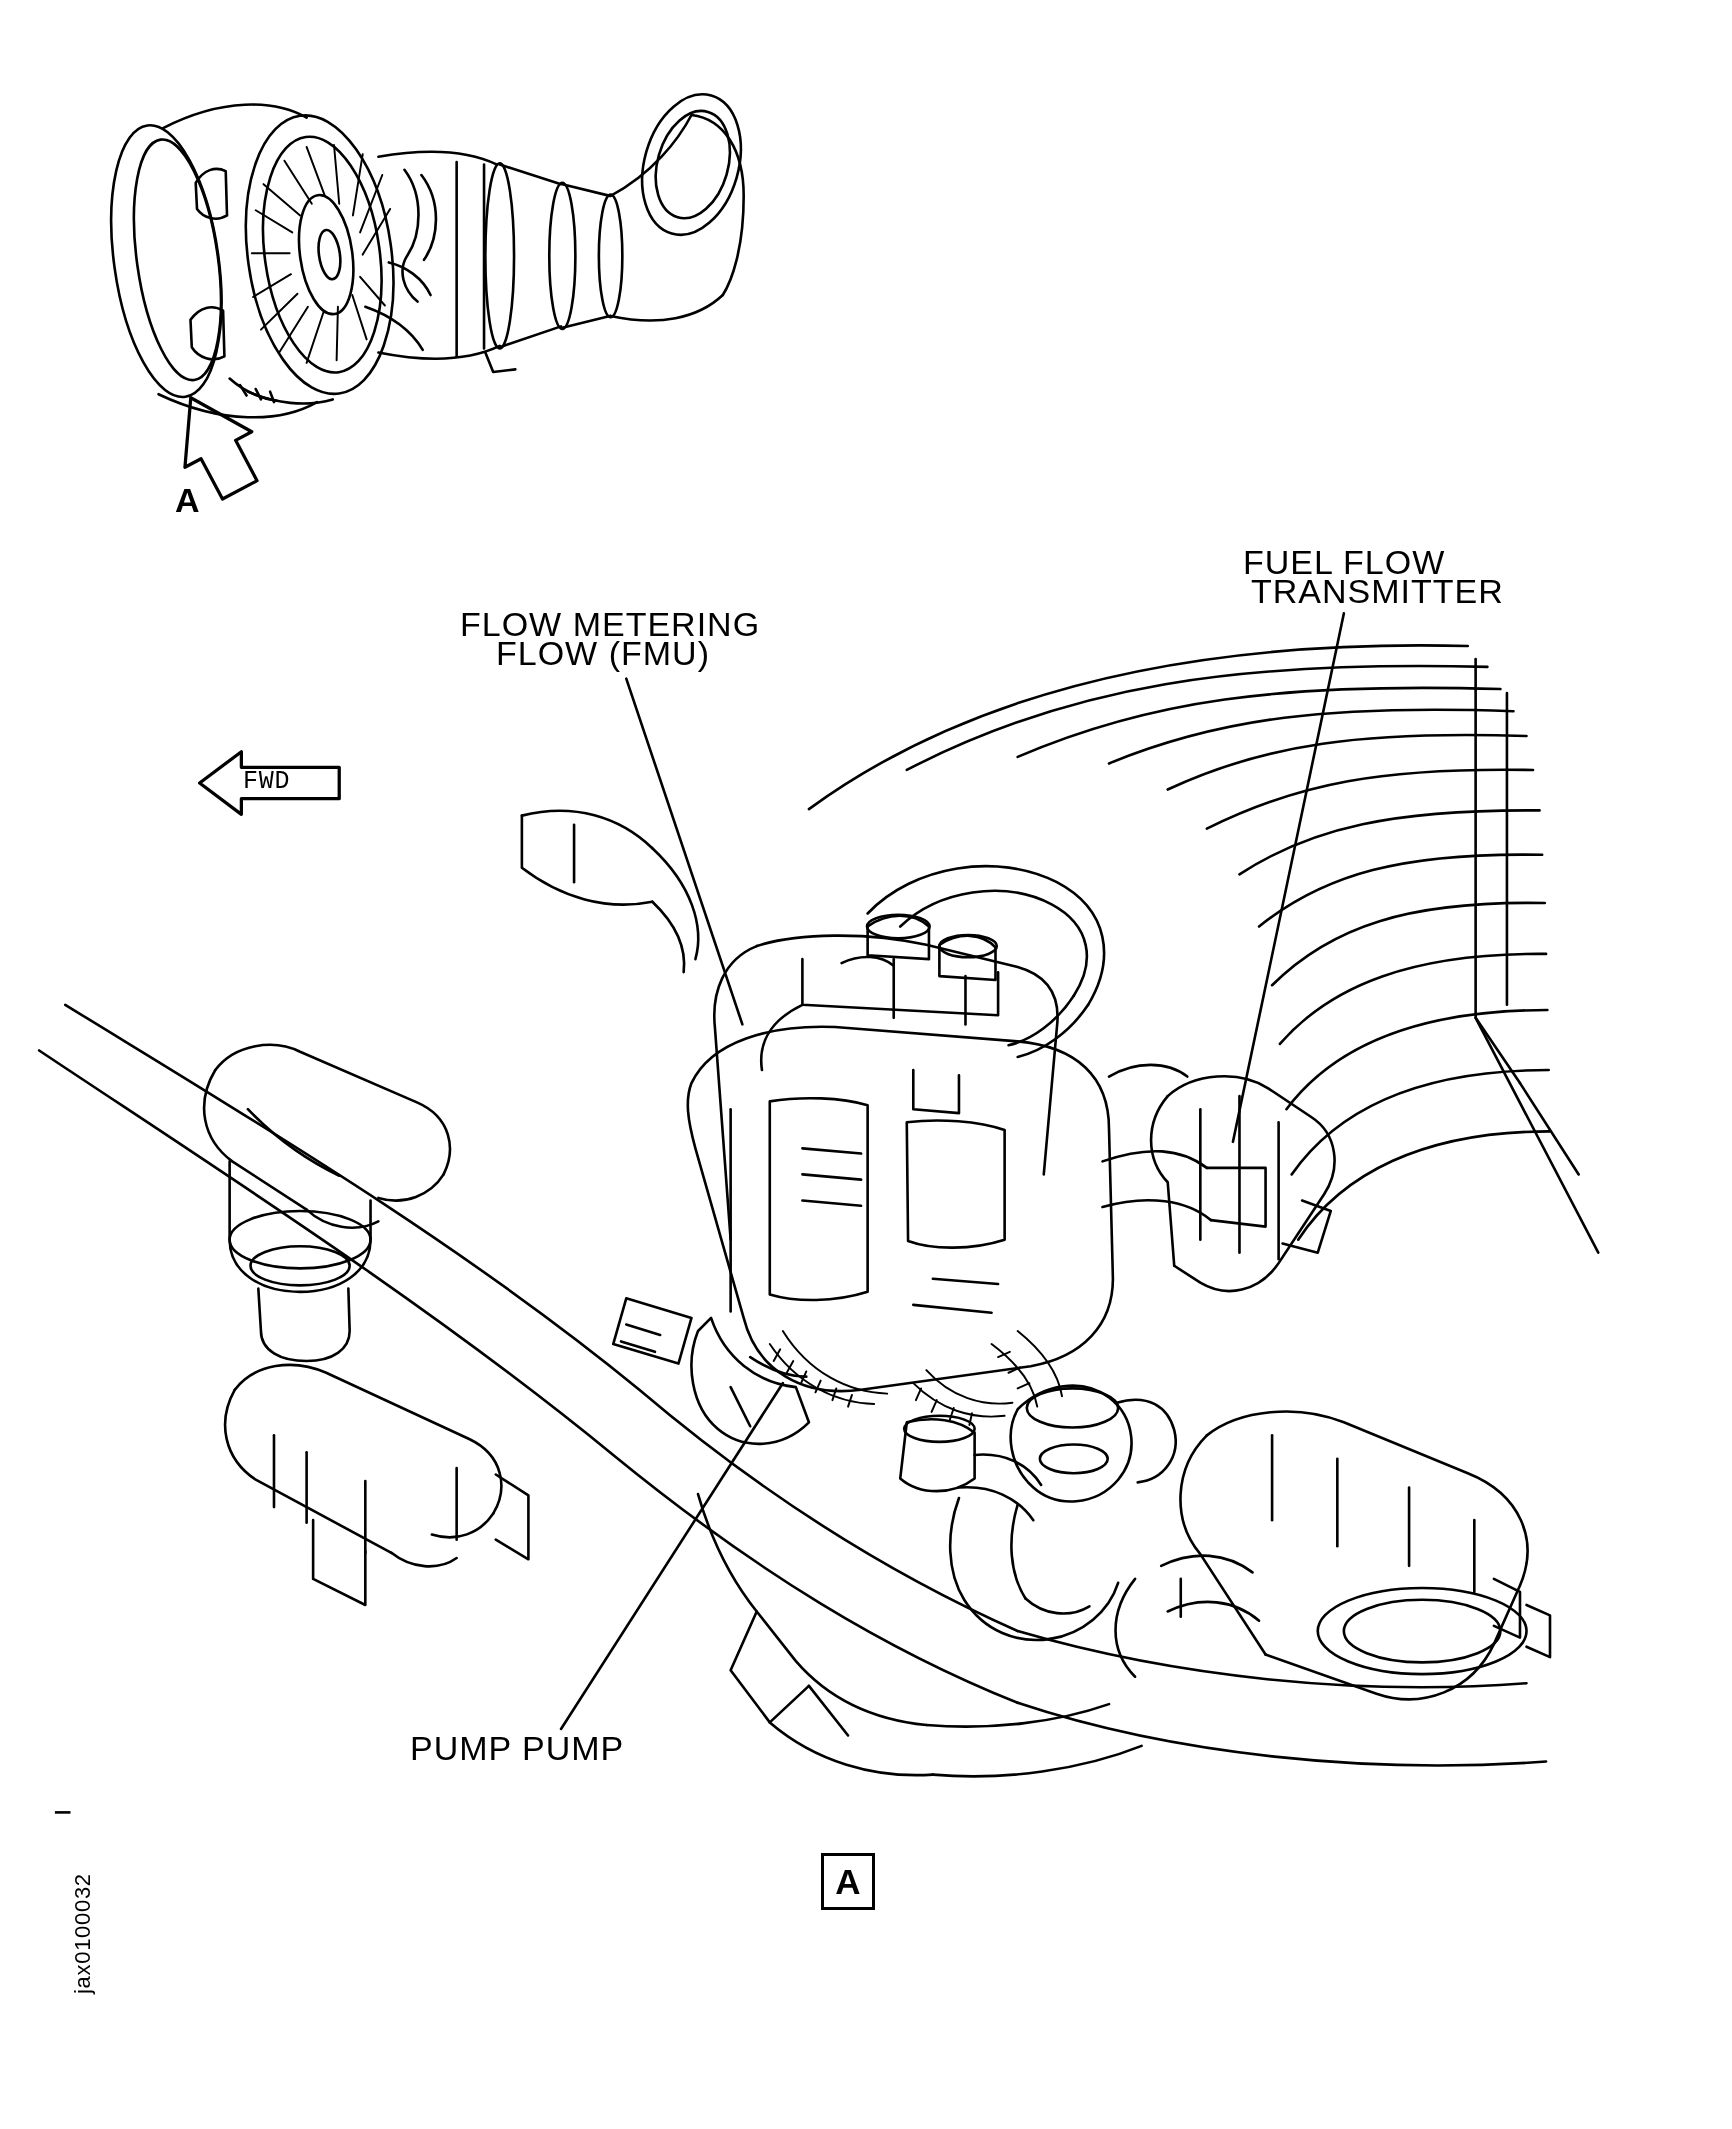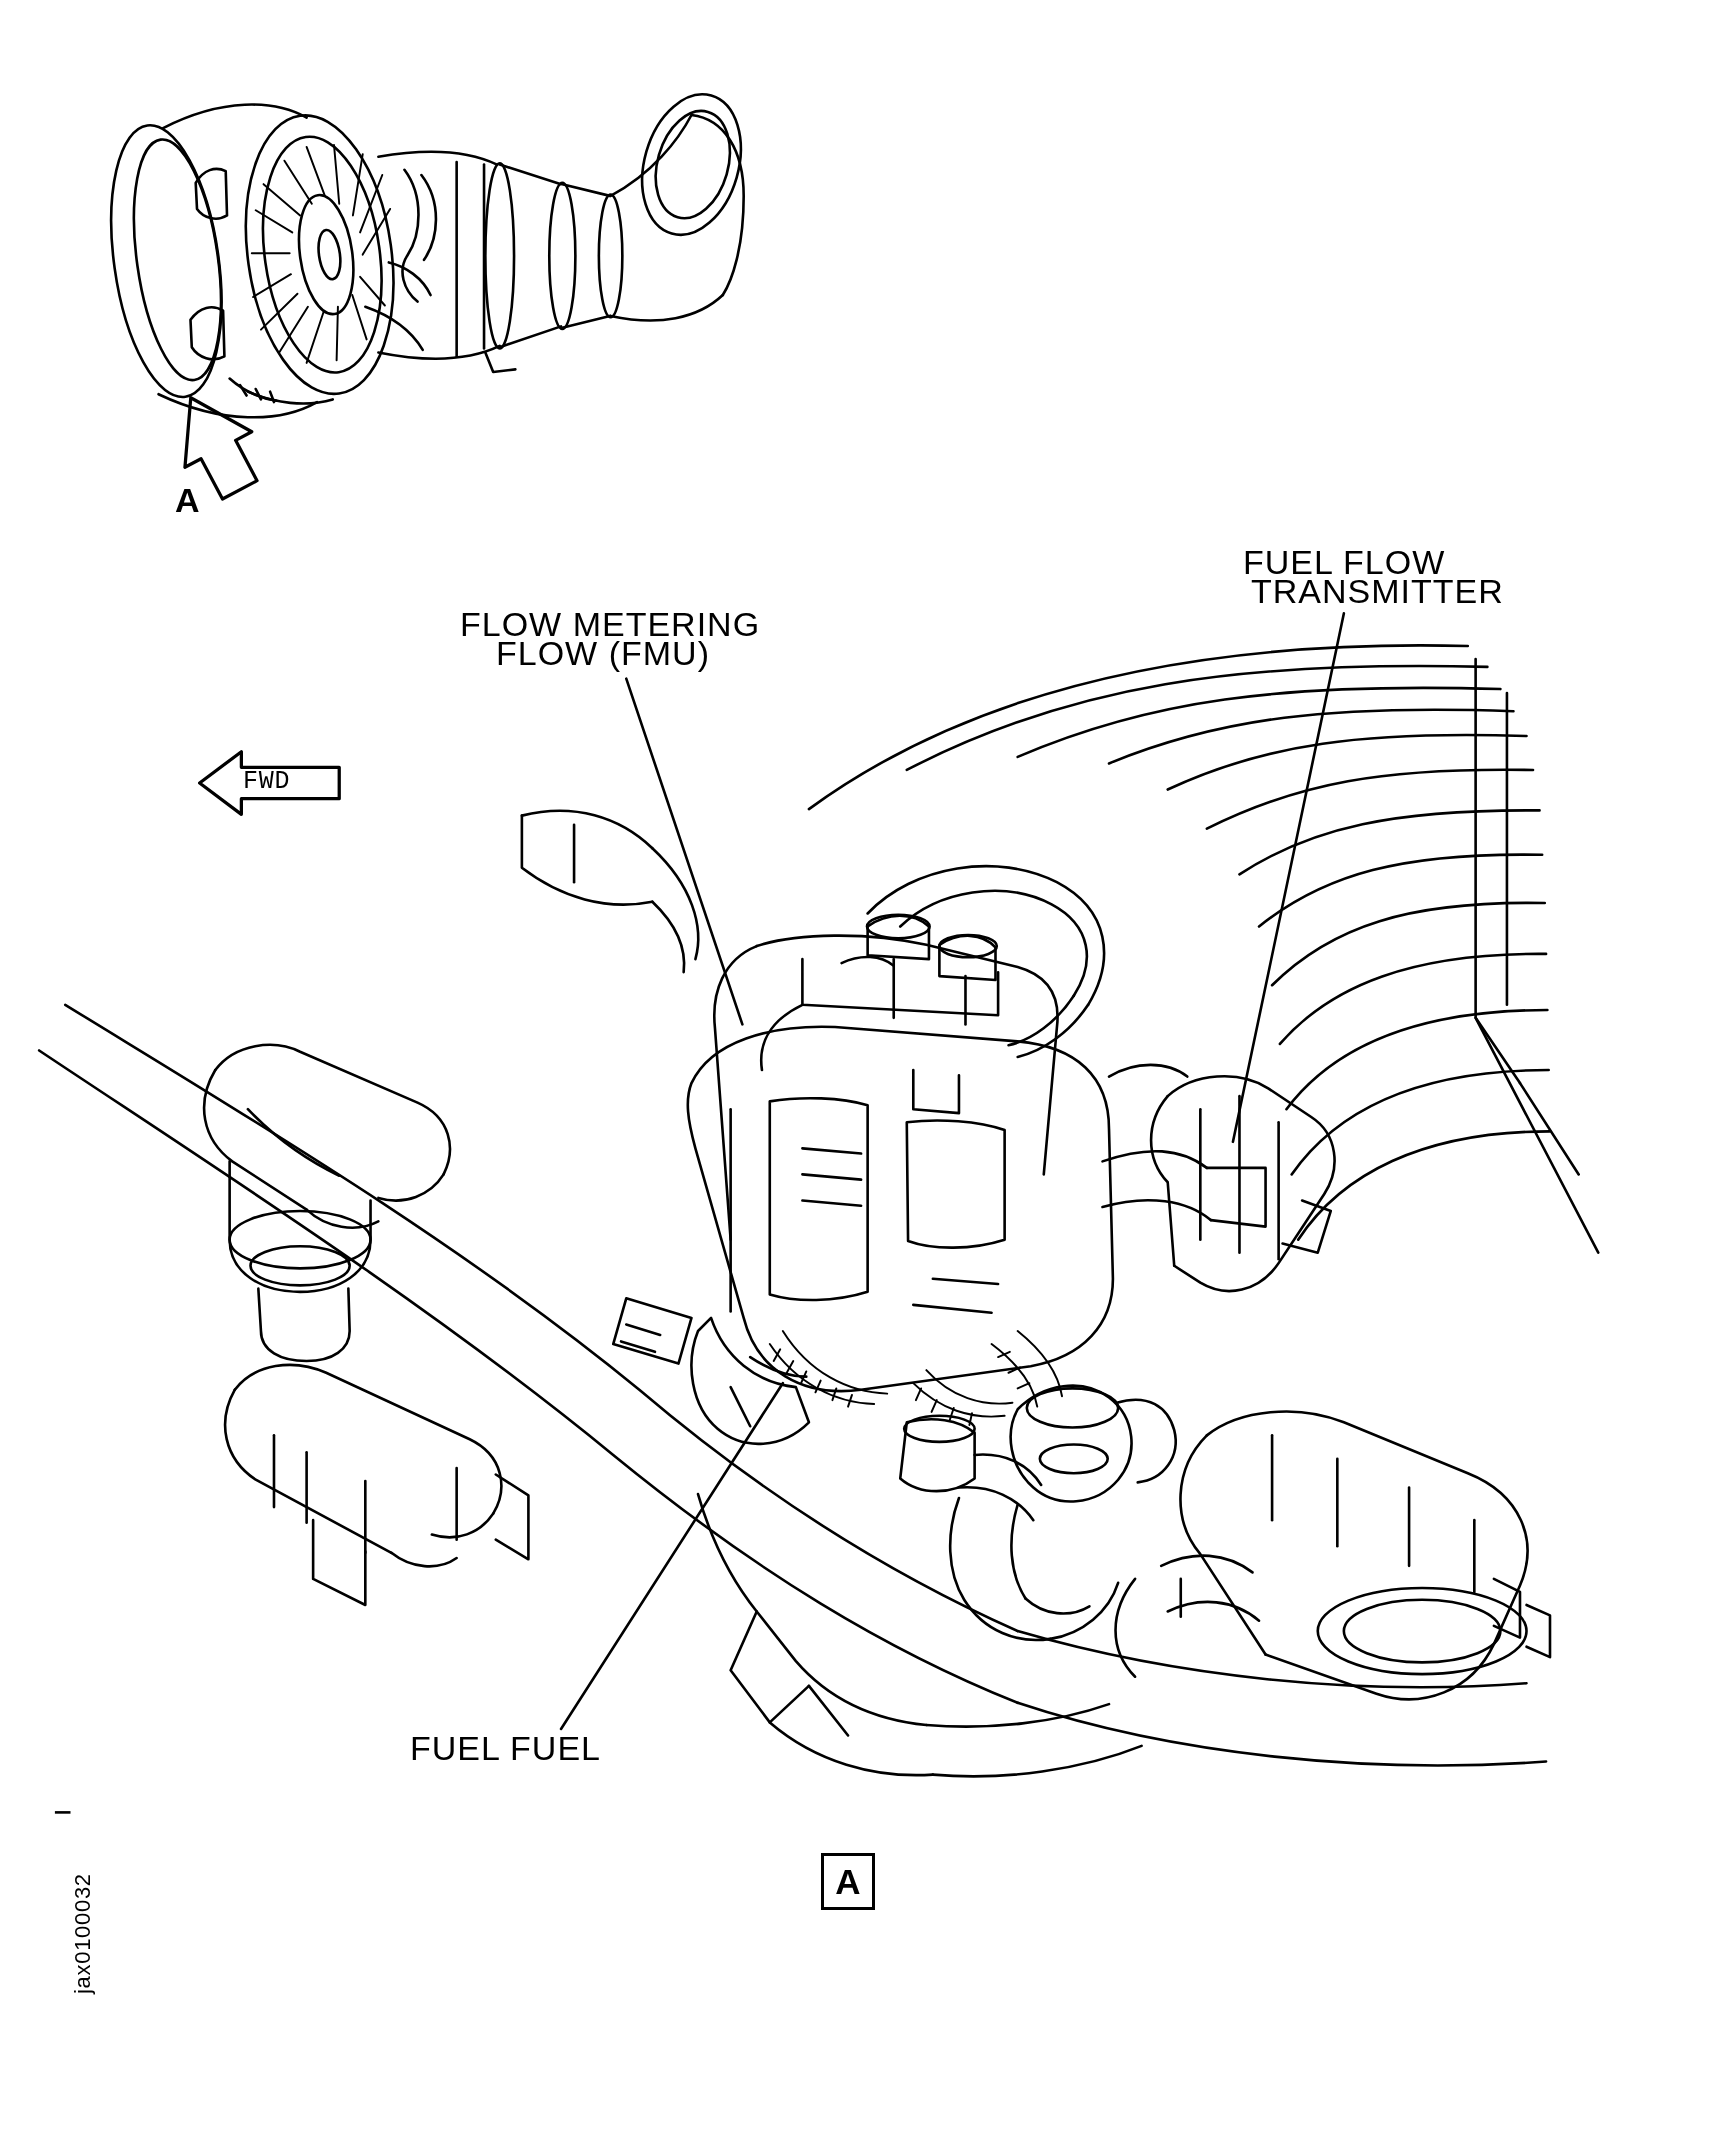--- a/index.html
+++ b/index.html
@@ -335,21 +335,21 @@
   </svg>
 
   <div class="lbl detail-letter" style="left:175px; top:480px;">A</div>
 
   <div class="lbl lbl-cap" style="left:460px; top:604px; text-align:center;">FLOW METERING</div>
   <div class="lbl lbl-cap" style="left:496px; top:633px; text-align:center;">FLOW (FMU)</div>
 
   <div class="lbl lbl-cap" style="left:1243px; top:542px;">FUEL FLOW</div>
   <div class="lbl lbl-cap" style="left:1219px; top:571px;margin-left:32px;">TRANSMITTER</div>
 
-  <div class="lbl lbl-cap" style="left:410px; top:1728px;">FUEL FUEL</div>
+  <div class="lbl lbl-cap" style="left:410px; top:1728px;">PUMP PUMP</div>
 
   <div class="fwd-text" style="left:243px; top:767px;font-family:Liberation Mono, monospace;">FWD</div>
 
   <div class="boxed-letter" style="left:821px; top:1853px;">A</div>
 
   <div class="figno" style="left:70px; top:1994px;">jax0100032</div>
 
   <svg style="position:absolute; left:51px; top:1808px; width:26px; height:196px;" viewBox="0 0 40 300" width="26" height="196">
     <path d="M6 6 L 30 6" stroke="#000" stroke-width="4" fill="none"></path>
     <path d="M8 6 L 8 296" stroke="#000" stroke-width="0" fill="none"></path>

